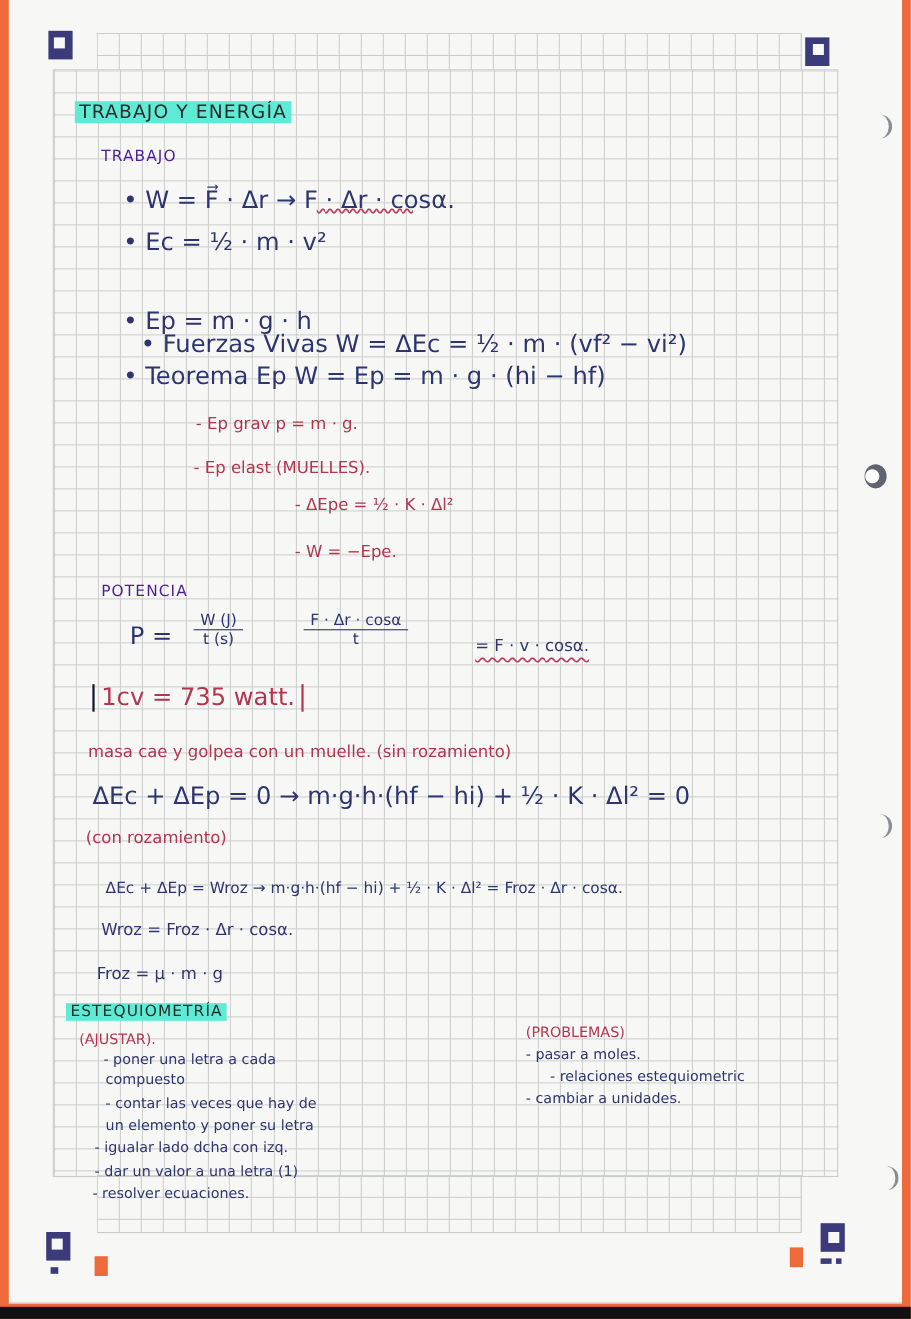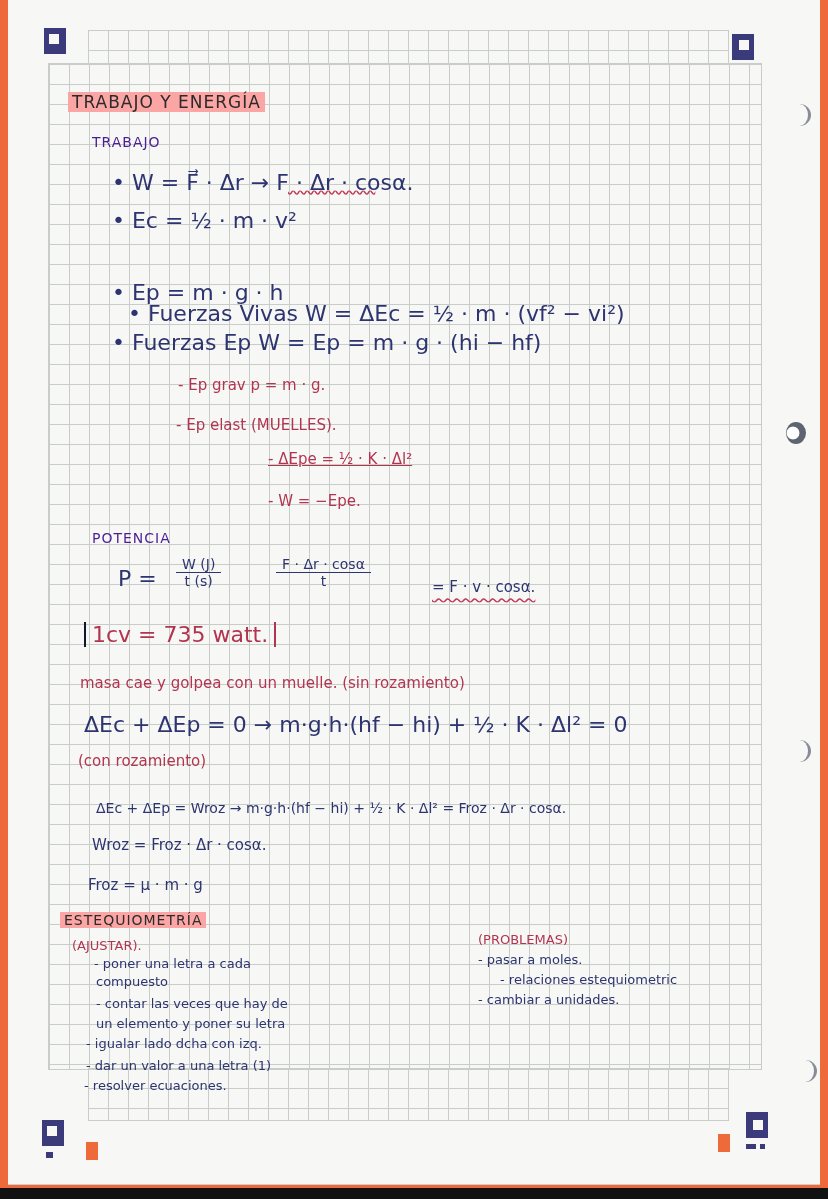--- a/index.html
+++ b/index.html
@@ -62,21 +62,21 @@
     position: absolute; width: 20px; height: 22px; border-radius: 50%;
   }
   .hole.empty { border-right: 3px solid #888c94; }
   .hole.dark { background: radial-gradient(circle at 35% 50%, #fff 0 35%, #5e6470 40% 100%); }
 
   .ink { position: absolute; white-space: nowrap; font-family: "DejaVu Sans", sans-serif; }
   .blue { color: #2d3470; }
   .red { color: #b2344f; }
   .title {
     font-size: 17px; letter-spacing: 1px; color: #2b2b2b;
-    background: #fca5a5; padding: 0 4px;
+    background: #5eead4; padding: 0 4px;
   }
   .heading { font-size: 14px; letter-spacing: 1px; color: #4c1d95; }
   .f16 { font-size: 22px; }
   .f15 { font-size: 15px; }
   .f14 { font-size: 14px; }
   .f13 { font-size: 13px; }
   .wavy { text-decoration: underline wavy #c03a58; text-underline-offset: 5px; }
   .frac { display: inline-block; vertical-align: middle; text-align: center; }
   .frac .num { display: block; border-bottom: 1.5px solid #2d3470; padding: 0 6px; }
   .frac .den { display: block; padding: 0 6px; }
@@ -109,26 +109,26 @@
 
 <div class="ink title" style="left:68px;top:92px;">TRABAJO Y ENERGÍA</div>
 
 <div class="ink heading" style="left:92px;top:134px;">TRABAJO</div>
 <div class="ink blue f16" style="left:112px;top:170px;">
   <span>• W = F⃗ · Δr → F · Δr · cosα.</span>
 </div>
 <div class="ink blue f16" style="left:112px;top:208px;">• Ec = ½ · m · v²</div>
 <div class="ink blue f16" style="left:112px;top:252px;margin-top:28px;">• Ep = m · g · h</div>
 <div class="ink blue f16" style="left:128px;top:290px;margin-top:11px;">• Fuerzas Vivas  W = ΔEc = ½ · m · (vf² − vi²)</div>
-<div class="ink blue f16" style="left:112px;top:330px;">• Fuerzas Ep  W = Ep = m · g · (hi − hf)</div>
+<div class="ink blue f16" style="left:112px;top:330px;">• Teorema Ep  W = Ep = m · g · (hi − hf)</div>
 <div class="ink f14 wavy" style="left:288px;top:172px;color:transparent;">F · Δr · cosα.</div>
 
 <div class="ink red f15" style="left:178px;top:376px;">- Ep grav   p = m · g.</div>
 <div class="ink red f15" style="left:176px;top:416px;">- Ep elast  (MUELLES).</div>
-<div class="ink red f15" style="left:268px;top:450px;text-decoration:underline;">- ΔEpe = ½ · K · Δl²</div>
+<div class="ink red f15" style="left:268px;top:450px;">- ΔEpe = ½ · K · Δl²</div>
 <div class="ink red f15" style="left:268px;top:492px;">- W = −Epe.</div>
 
 <div class="ink heading" style="left:92px;top:530px;">POTENCIA</div>
 <div class="ink blue f16" style="left:118px;top:566px;">P =</div>
 <div class="ink blue f14" style="left:176px;top:556px;">
   <span class="frac">
     <span class="num">W (J)</span>
     <span class="den">t (s)</span>
   </span>
 </div>

